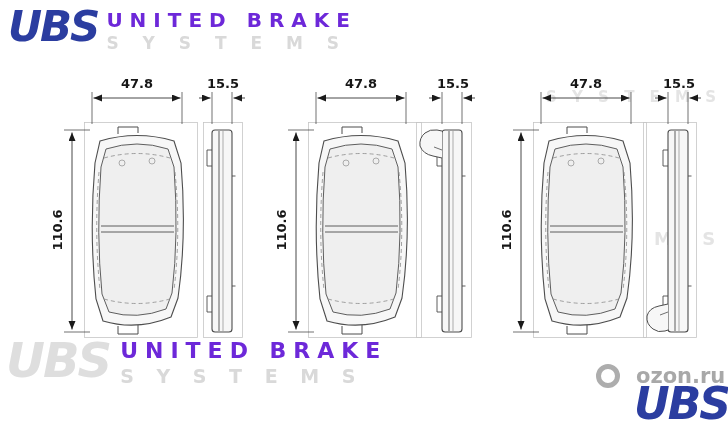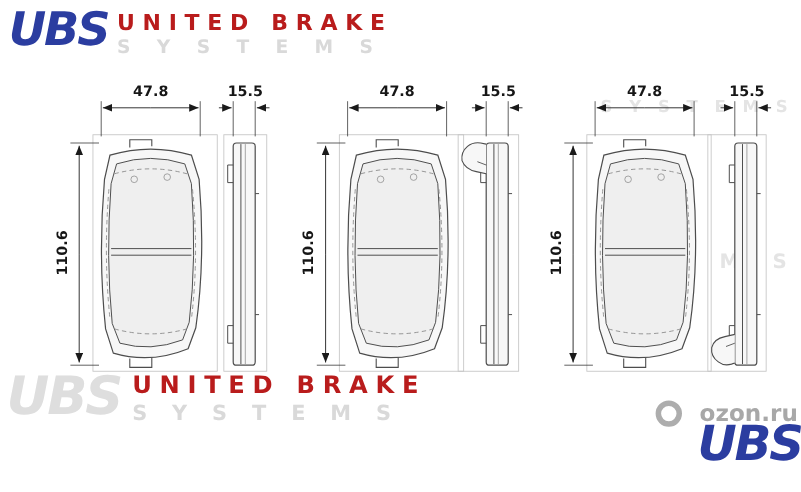--- a/index.html
+++ b/index.html
@@ -24,21 +24,21 @@
   .dim-label.v{width:64px;height:16px;transform:rotate(-90deg);}
 
   
   .logo{position:absolute;display:flex;align-items:flex-start;z-index:3;white-space:nowrap;}
   .logo-top{left:8px;top:6px;}
   .logo-bottom{left:6px;top:336px;z-index:1;}
   .ubs-word{font-style:italic;font-weight:900;line-height:1;letter-spacing:-2px;}
   .logo-top .ubs-word{font-size:42px;color:#2b3da0;padding-right:8px;}
   .logo-bottom .ubs-word{font-size:48px;color:#dedede;padding-right:10px;}
   .brand-lines{display:flex;flex-direction:column;margin-top:2px;}
-  .brand-l1{font-weight:800;color:#b91c1c;}
+  .brand-l1{font-weight:800;color:#6d28d9;}
   .brand-l2{font-weight:800;color:#d9d9d9;}
   .logo-top .brand-l1{font-size:20px;letter-spacing:7px;}
   .logo-top .brand-l2{font-size:17px;letter-spacing:9px;margin-top:1px;}
   .logo-bottom .brand-l1{font-size:22px;letter-spacing:7px;}
   .logo-bottom .brand-l2{font-size:19px;letter-spacing:8px;margin-top:2px;}
   .ubs-corner{position:absolute;left:634px;top:382px;z-index:3;
               font-style:italic;font-weight:900;font-size:44px;line-height:1;
               letter-spacing:-2px;color:#2b3da0;}
 </style>
 </head>

